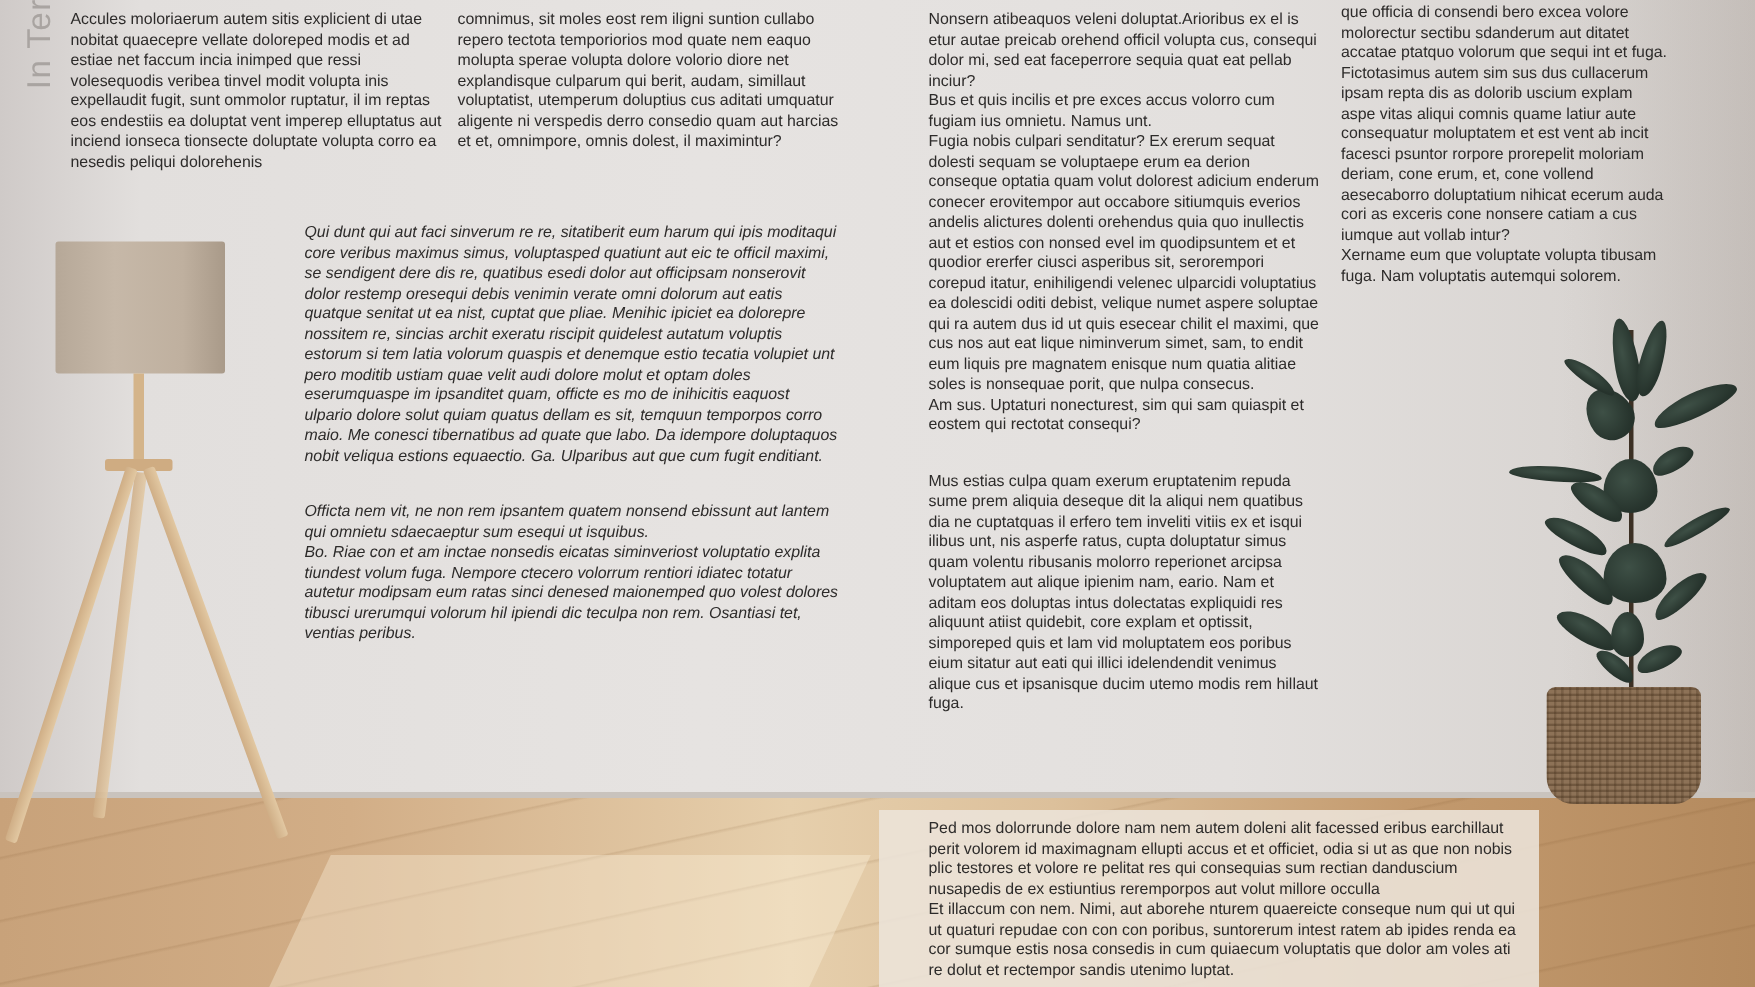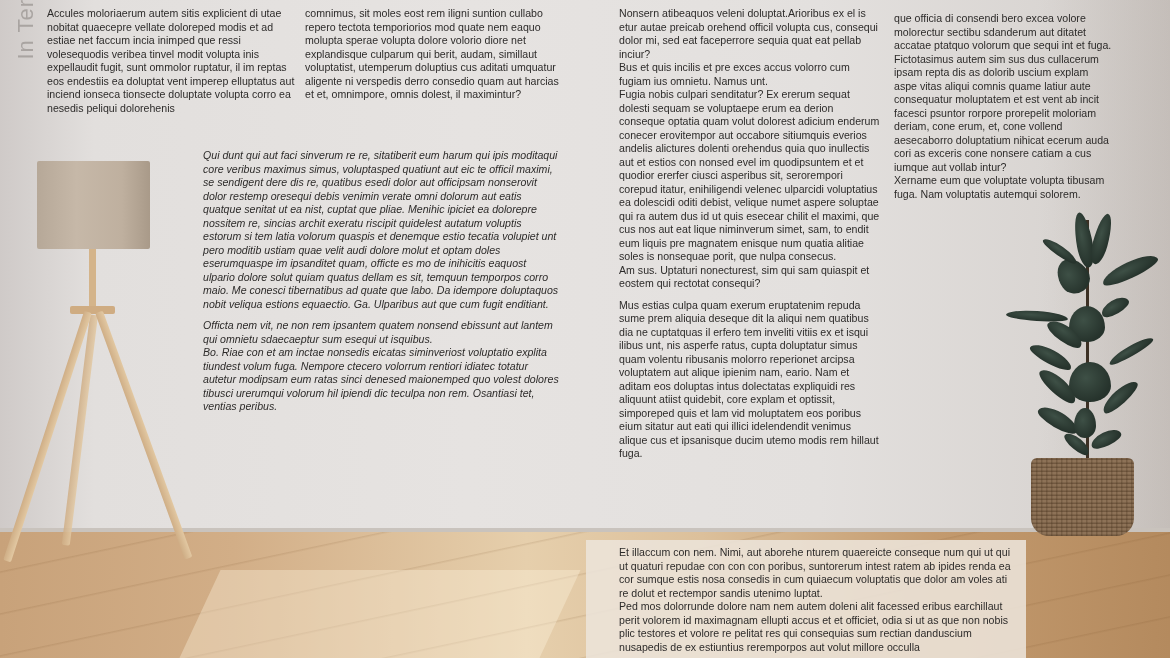--- a/index.html
+++ b/index.html
@@ -36,21 +36,21 @@
       transform: rotate(-90deg);
       transform-origin: center;
       font-size: 22px; color: #a9a4a1; letter-spacing: 1px;
       width: 100px; text-align: right;
       white-space: nowrap;
     }
     .text-block {
       position: absolute; font-size: 10.6px; line-height: 13.5px; color: #2d2b2a;
     }
     .text-block p { margin: 0; }
-    .text-block p.gap { margin-top: 8px; }
+    .text-block p.gap { margin-top: 24px; }
     .callout {
       position: absolute; left: 586px; top: 540px; width: 440px; height: 118px;
       background: rgba(236,228,218,0.88);
     }
     .callout .text-block { left: 33px; top: 6px; width: 400px; }
 
     
     .lamp-shade {
       position: absolute; left: 37px; top: 161px; width: 113px; height: 88px;
       background: linear-gradient(90deg, #b6a898 0%, #c6b8a8 35%, #bfb09f 75%, #a99a89 100%);
@@ -140,23 +140,23 @@
 </div>
 
 <div class="text-block" style="left:619px;top:7px;width:262px;">
   <p>Nonsern atibeaquos veleni doluptat.Arioribus ex el is etur autae preicab orehend officil volupta cus, consequi dolor mi, sed eat faceperrore sequia quat eat pellab inciur?</p>
   <p>Bus et quis incilis et pre exces accus volorro cum fugiam ius omnietu. Namus unt.</p>
   <p>Fugia nobis culpari senditatur? Ex ererum sequat dolesti sequam se voluptaepe erum ea derion conseque optatia quam volut dolorest adicium enderum conecer erovitempor aut occabore sitiumquis everios andelis alictures dolenti orehendus quia quo inullectis aut et estios con nonsed evel im quodipsuntem et et quodior ererfer ciusci asperibus sit, serorempori corepud itatur, enihiligendi velenec ulparcidi voluptatius ea dolescidi oditi debist, velique numet aspere soluptae qui ra autem dus id ut quis esecear chilit el maximi, que cus nos aut eat lique niminverum simet, sam, to endit eum liquis pre magnatem enisque num quatia alitiae soles is nonsequae porit, que nulpa consecus.</p>
   <p>Am sus. Uptaturi nonecturest, sim qui sam quiaspit et eostem qui rectotat consequi?</p>
   <p class="gap">Mus estias culpa quam exerum eruptatenim repuda sume prem aliquia deseque dit la aliqui nem quatibus dia ne cuptatquas il erfero tem inveliti vitiis ex et isqui ilibus unt, nis asperfe ratus, cupta doluptatur simus quam volentu ribusanis molorro reperionet arcipsa voluptatem aut alique ipienim nam, eario. Nam et aditam eos doluptas intus dolectatas expliquidi res aliquunt atiist quidebit, core explam et optissit, simporeped quis et lam vid moluptatem eos poribus eium sitatur aut eati qui illici idelendendit venimus alique cus et ipsanisque ducim utemo modis rem hillaut fuga.</p>
 </div>
 
-<div class="text-block" style="left:894px;top:12px;width:220px;">
+<div class="text-block" style="left:894px;top:2px;width:220px;">
   <p>que officia di consendi bero excea volore molorectur sectibu sdanderum aut ditatet accatae ptatquo volorum que sequi int et fuga. Fictotasimus autem sim sus dus cullacerum ipsam repta dis as dolorib uscium explam aspe vitas aliqui comnis quame latiur aute consequatur moluptatem et est vent ab incit facesci psuntor rorpore prorepelit moloriam deriam, cone erum, et, cone vollend aesecaborro doluptatium nihicat ecerum auda cori as exceris cone nonsere catiam a cus iumque aut vollab intur?</p>
   <p>Xername eum que voluptate volupta tibusam fuga. Nam voluptatis autemqui solorem.</p>
 </div>
 
 <div class="callout">
   <div class="text-block">
+    <p>Ped mos dolorrunde dolore nam nem autem doleni alit facessed eribus earchillaut perit volorem id maximagnam ellupti accus et et officiet, odia si ut as que non nobis plic testores et volore re pelitat res qui consequias sum rectian danduscium nusapedis de ex estiuntius reremporpos aut volut millore occulla</p>
     <p>Et illaccum con nem. Nimi, aut aborehe nturem quaereicte conseque num qui ut qui ut quaturi repudae con con con poribus, suntorerum intest ratem ab ipides renda ea cor sumque estis nosa consedis in cum quiaecum voluptatis que dolor am voles ati re dolut et rectempor sandis utenimo luptat.</p>
-    <p>Ped mos dolorrunde dolore nam nem autem doleni alit facessed eribus earchillaut perit volorem id maximagnam ellupti accus et et officiet, odia si ut as que non nobis plic testores et volore re pelitat res qui consequias sum rectian danduscium nusapedis de ex estiuntius reremporpos aut volut millore occulla</p>
   </div>
 </div>
 
 </body></html>

